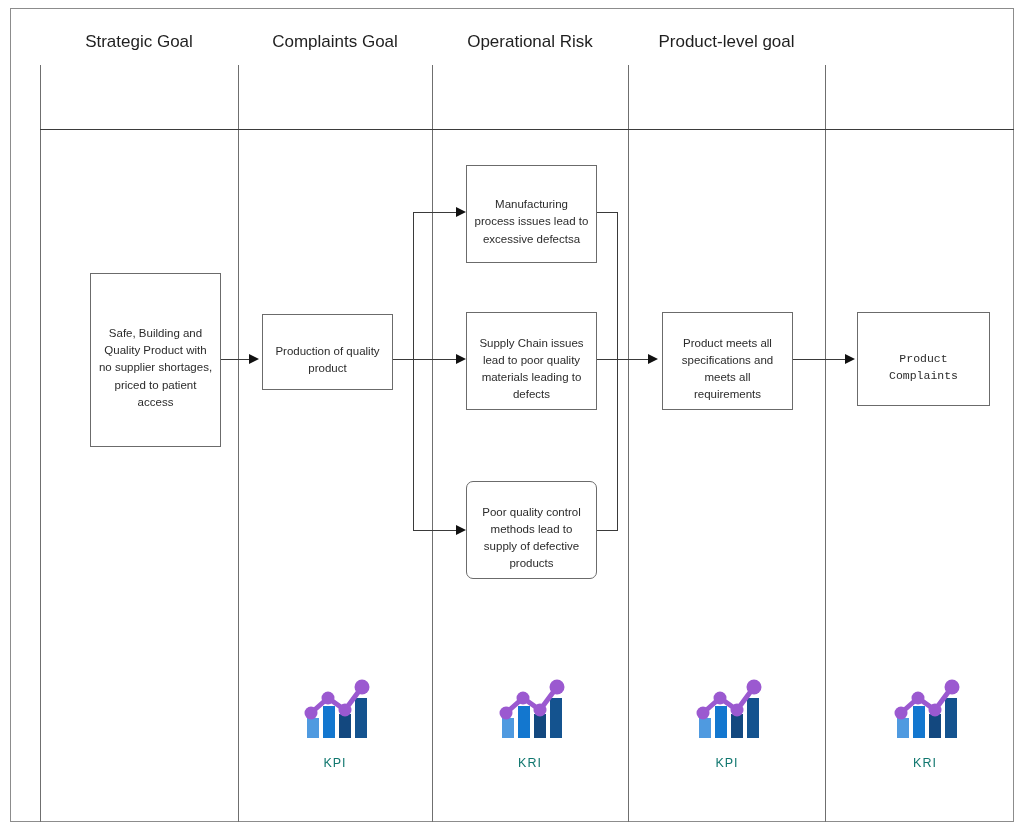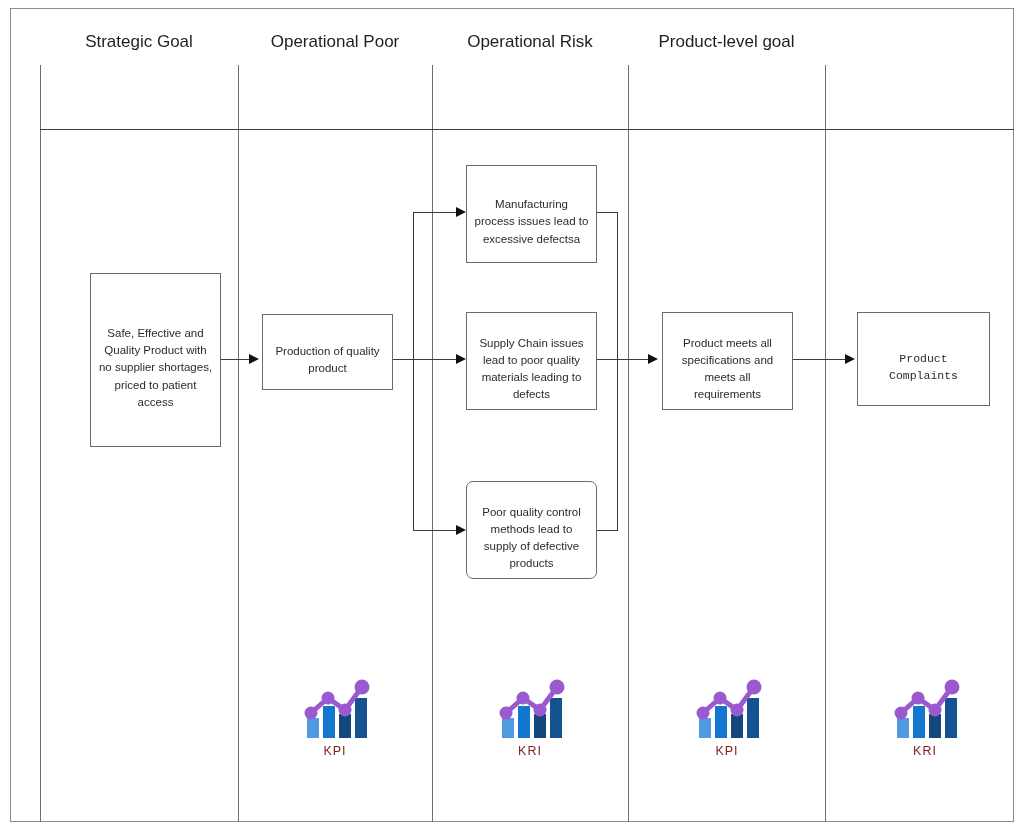--- a/index.html
+++ b/index.html
@@ -124,44 +124,44 @@
     text-align: center;
   }
   .indicator .glyph {
     position: relative;
     width: 80px;
     height: 66px;
     margin: 0 auto;
   }
   .indicator .glyph svg { display: block; }
   .indicator .ind-label {
-    margin-top: 2px;
+    margin-top: 14px;
     font-size: 12.5px;
-    color: #7f1d1d;
+    color: #0f766e;
     letter-spacing: 1px;
   }
 </style>
 </head>
 <body>
 
 <div id="canvas">
 
   <div class="frame"></div>
 
 
   <div class="vline" style="left:40px;"></div>
   <div class="vline" style="left:238px;"></div>
   <div class="vline" style="left:432px;"></div>
   <div class="vline" style="left:628px;"></div>
   <div class="vline" style="left:825px;"></div>
 
   <div class="header-row"></div>
 
   <div class="col-header" style="left:40px;  width:198px;">Strategic Goal</div>
-  <div class="col-header" style="left:238px; width:194px;">Operational Poor</div>
+  <div class="col-header" style="left:238px; width:194px;">Complaints Goal</div>
   <div class="col-header" style="left:432px; width:196px;">Operational Risk</div>
   <div class="col-header" style="left:628px; width:197px;">Product-level goal</div>
 
   <div class="conn h" style="left:221px; top:359px; width:32px;"></div>
   <div class="arrowhead" style="left:249px; top:354px;"></div>
 
   <div class="conn h" style="left:393px; top:359px; width:22px;"></div>
 
   <div class="conn v" style="left:413px; top:212px; height:318px;"></div>
 
@@ -177,21 +177,21 @@
   <div class="conn h" style="left:597px; top:212px; width:21px;"></div>
   <div class="conn h" style="left:597px; top:530px; width:21px;"></div>
   <div class="conn v" style="left:617px; top:212px; height:319px;"></div>
   <div class="conn h" style="left:597px; top:359px; width:54px;"></div>
   <div class="arrowhead" style="left:648px; top:354px;"></div>
 
   <div class="conn h" style="left:793px; top:359px; width:53px;"></div>
   <div class="arrowhead" style="left:845px; top:354px;"></div>
 
   <div class="node" style="left:90px; top:273px; width:131px; height:174px;">
-    <span>Safe, Effective and Quality Product with no supplier shortages, priced to patient access</span>
+    <span>Safe, Building and Quality Product with no supplier shortages, priced to patient access</span>
   </div>
 
   <div class="node" style="left:262px; top:314px; width:131px; height:76px;justify-content:flex-end;">
     <span>Production of quality product</span>
   </div>
 
   <div class="node" style="left:466px; top:165px; width:131px; height:98px;">
     <span>Manufacturing process issues lead to excessive defectsa</span>
   </div>
 

